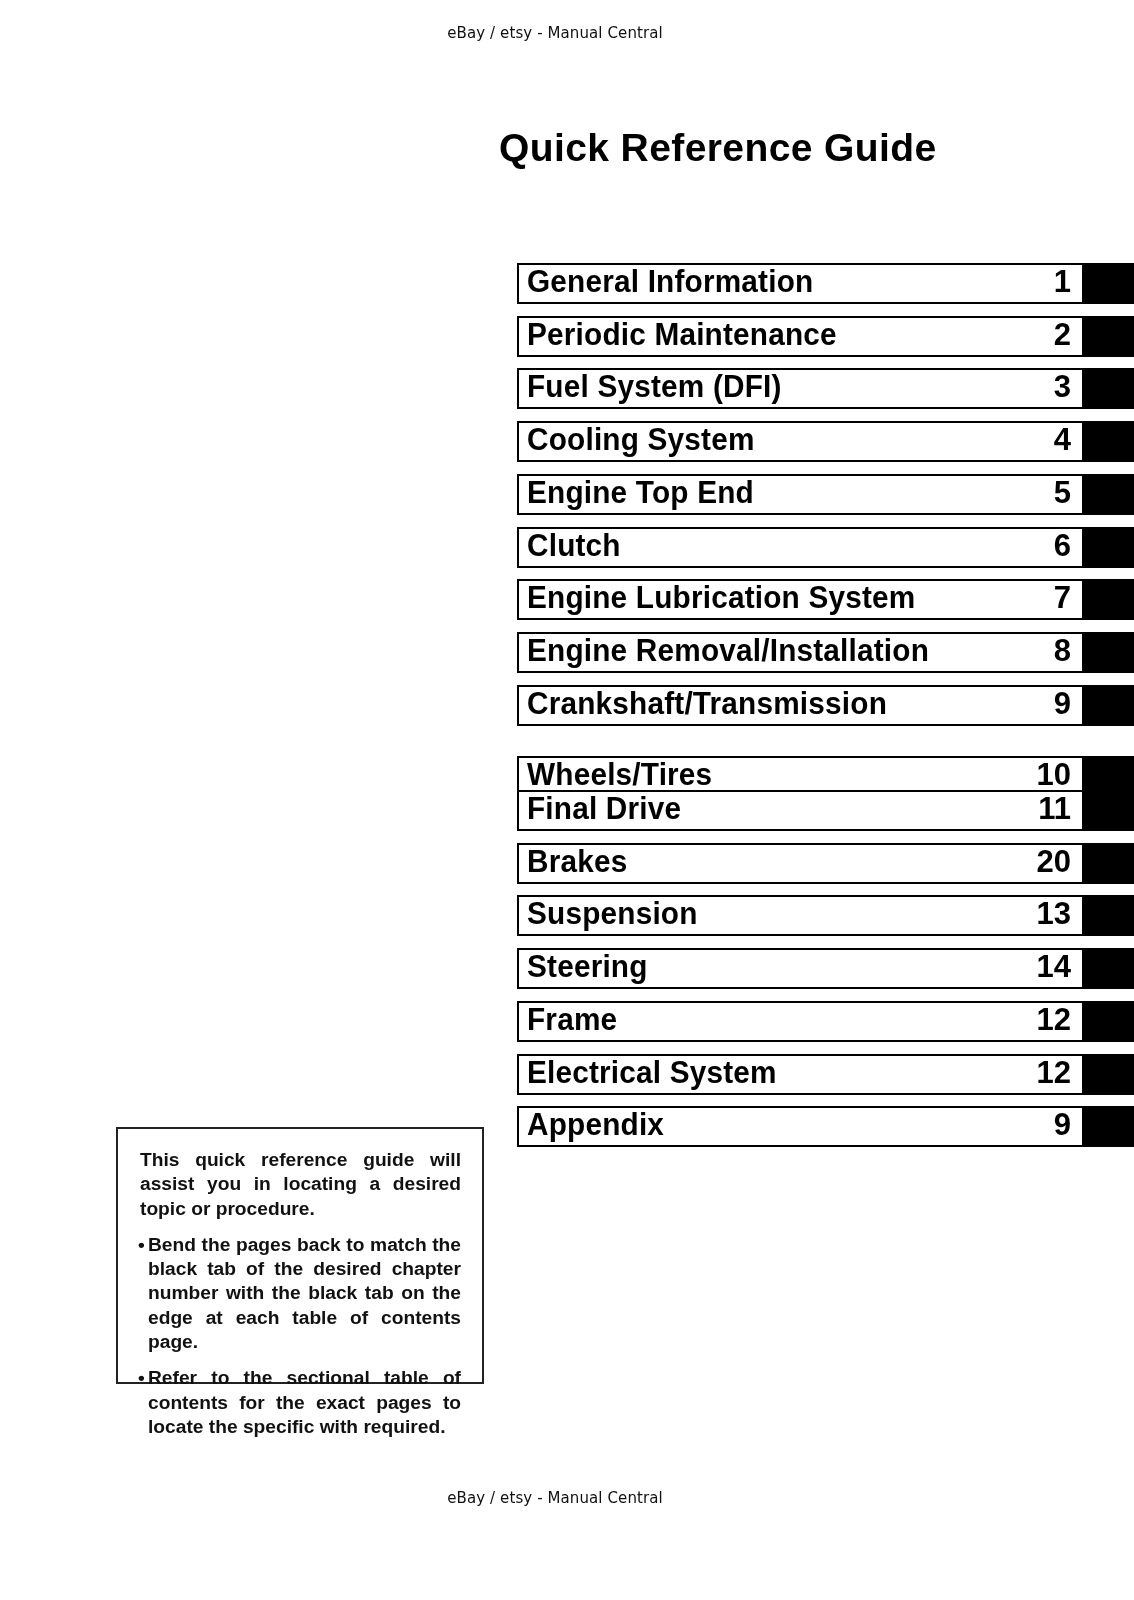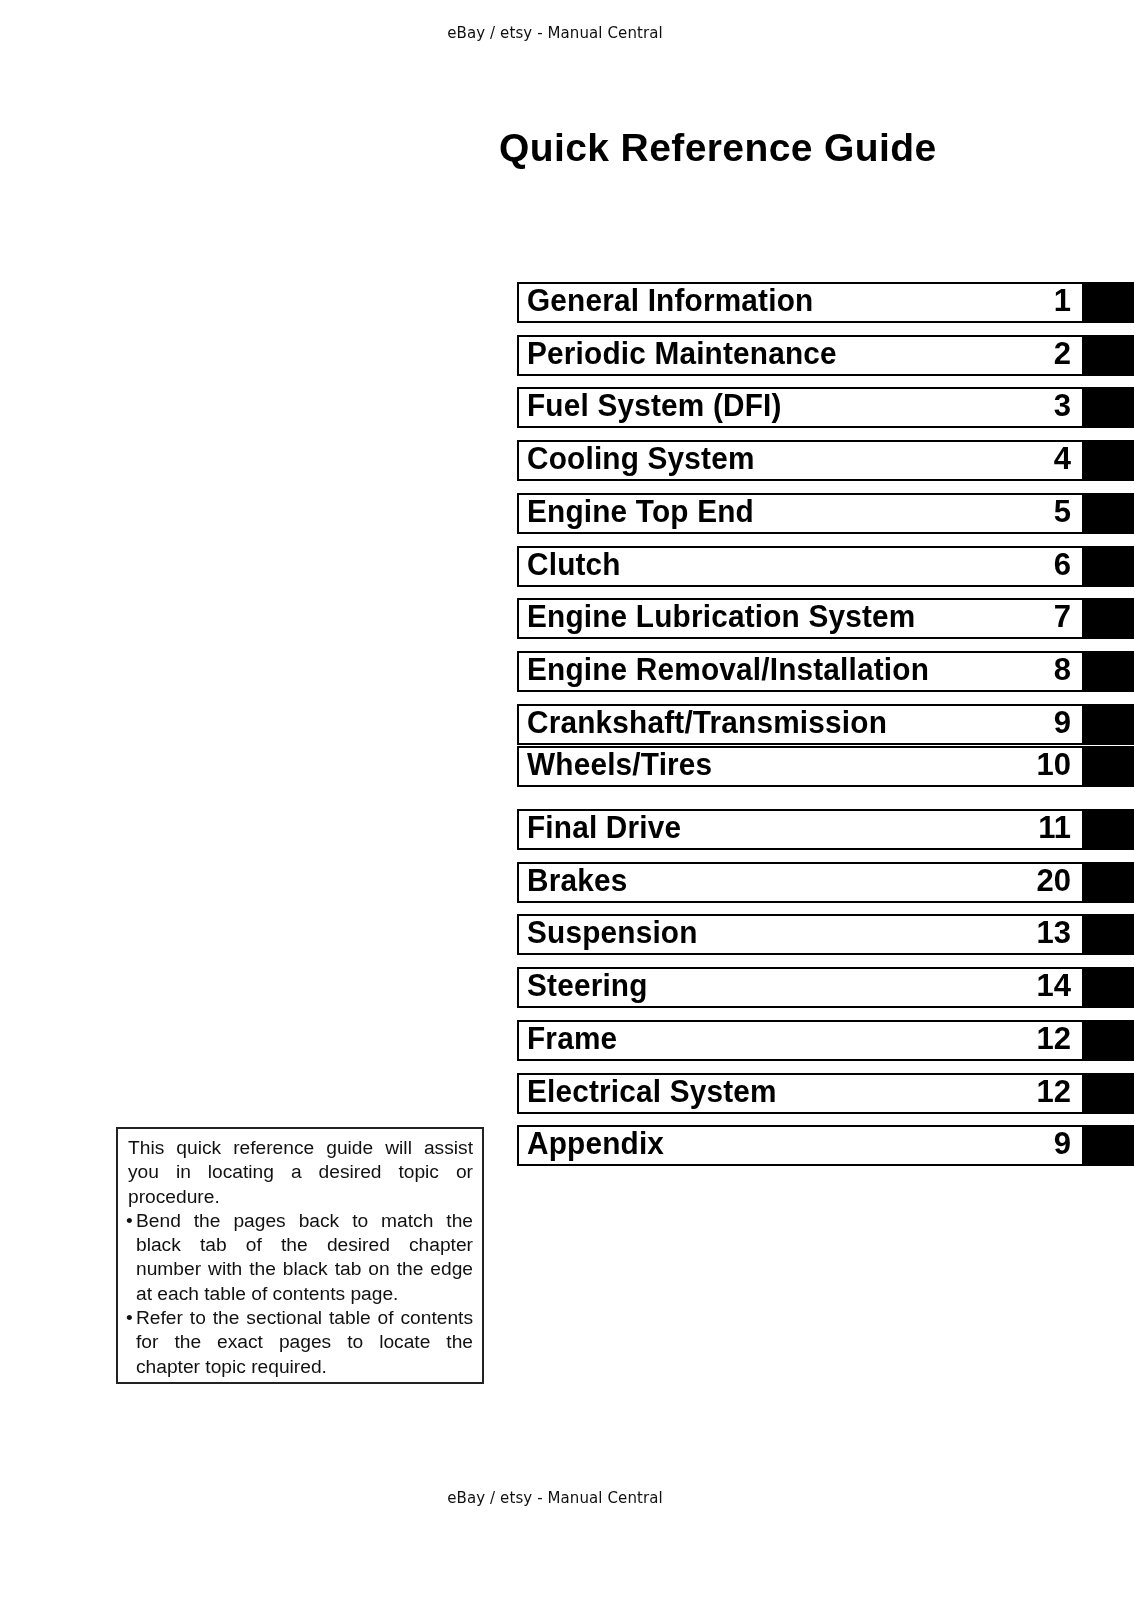--- a/index.html
+++ b/index.html
@@ -2,27 +2,27 @@
 <html><head>
   <meta charset="utf-8">
   <style>
     html, body { margin: 0; padding: 0; background: #ffffff; }
     body { width: 1134px; height: 1600px; position: relative; overflow: hidden; font-family: "Liberation Sans", sans-serif; color: #000; }
     .watermark { position: absolute; left: 0; width: 1110px; text-align: center; font-family: "DejaVu Sans", sans-serif; font-size: 15px; color: #111; letter-spacing: 0.1px; }
     .wm-top { top: 24px; }
     .wm-bottom { top: 1489px; }
     .title { position: absolute; left: 497px; top: 124px; font-family: "Liberation Sans", sans-serif; font-weight: bold; font-size: 39px; letter-spacing: 0.4px; color: #000; white-space: nowrap; }
     .toc { position: absolute; left: 517px; top: 263px; width: 617px; }
-    .row { position: absolute; left: 0; width: 617px; height: 41px; margin-top: 19px; }
+    .row { position: absolute; left: 0; width: 617px; height: 41px; }
     .row .box { position: absolute; left: 0; top: 0; width: 563px; height: 37px; border: 2px solid #000; background: #fff; box-sizing: content-box; }
     .row .label { position: absolute; left: 10px; top: 2px; font-weight: bold; font-size: 31px; line-height: 34px; white-space: nowrap; letter-spacing: 0.2px; transform: scaleX(0.96); transform-origin: left center; }
     .row .num { position: absolute; right: 8px; top: 2px; font-weight: bold; font-size: 31px; line-height: 34px; text-align: right; }
     .row .tab { position: absolute; left: 566px; top: 0; width: 51px; height: 41px; background: #000; }
     .infobox { position: absolute; left: 116px; top: 1127px; width: 368px; height: 257px; border: 2px solid #222; box-sizing: border-box; padding: 7px 9px 0 10px; font-family: "Liberation Sans", sans-serif; font-size: 19.2px; line-height: 24.3px; color: #111; }
-    .infobox p { margin: 0; text-align: justify; text-align-last: left; }
+    .infobox p { margin: 12px; text-align: justify; text-align-last: left; font-weight: bold; }
     .infobox .bullet { position: relative; padding-left: 8px; }
     .infobox .bullet .dot { position: absolute; left: -2px; top: 0; }
   </style>
 </head>
 <body>
 
 <div class="watermark wm-top">eBay / etsy - Manual Central</div>
 
 <h1 class="title" style="margin:2px;">Quick Reference Guide</h1>
 
@@ -74,21 +74,21 @@
       <span class="label">Engine Removal/Installation</span>
       <span class="num" style="right:63px">8</span>
       <div class="tab" style="background: rgb(0, 0, 0);"></div>
     </div>
   <div class="row" style="top:421.6px">
       <div class="box"></div>
       <span class="label">Crankshaft/Transmission</span>
       <span class="num" style="right:63px">9</span>
       <div class="tab" style="background: rgb(0, 0, 0);"></div>
     </div>
-  <div class="row" style="top:464px">
+  <div class="row" style="top:493px">
       <div class="box"></div>
       <span class="label">Wheels/Tires</span>
       <span class="num" style="right:63px">10</span>
       <div class="tab" style="background: rgb(0, 0, 0);"></div>
     </div>
   <div class="row" style="top:527px">
       <div class="box"></div>
       <span class="label">Final Drive</span>
       <span class="num" style="right:63px">11</span>
       <div class="tab" style="background: rgb(0, 0, 0);"></div>
@@ -127,16 +127,16 @@
       <div class="box"></div>
       <span class="label">Appendix</span>
       <span class="num" style="right:63px">9</span>
       <div class="tab" style="background: rgb(0, 0, 0);"></div>
     </div>
 </div>
 
 <div class="infobox">
   <p>This quick reference guide will assist you in locating a desired topic or procedure.</p>
   <p class="bullet"><span class="dot">•</span><span>Bend the pages back to match the black tab of the desired chapter number with the black tab on the edge at each table of contents page.</span></p>
-  <p class="bullet"><span class="dot">•</span><span>Refer to the sectional table of contents for the exact pages to locate the chapter topic required.</span></p>
+  <p class="bullet"><span class="dot">•</span><span>Refer to the sectional table of contents for the exact pages to locate the specific with required.</span></p>
 </div>
 
 <div class="watermark wm-bottom">eBay / etsy - Manual Central</div>
 
 </body></html>

